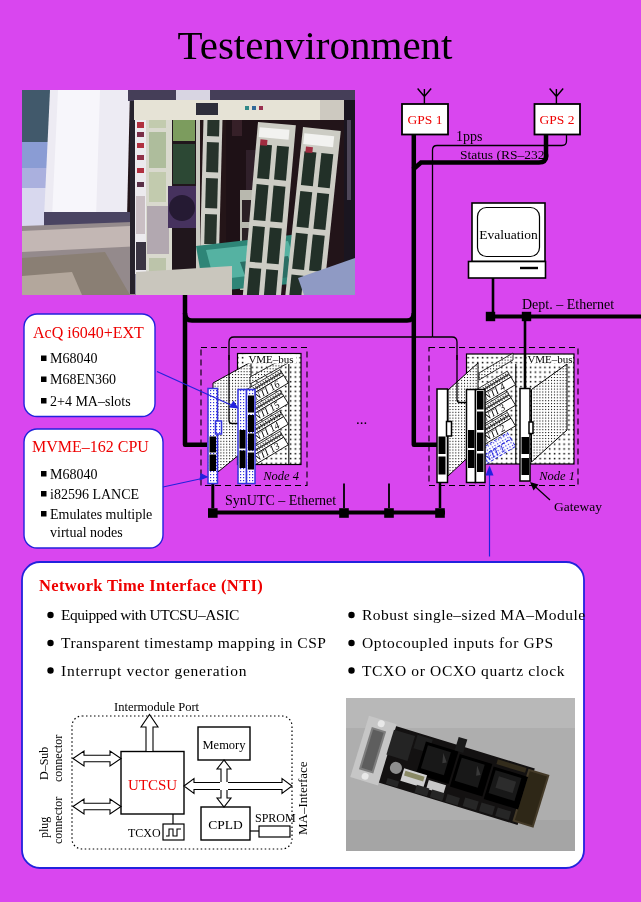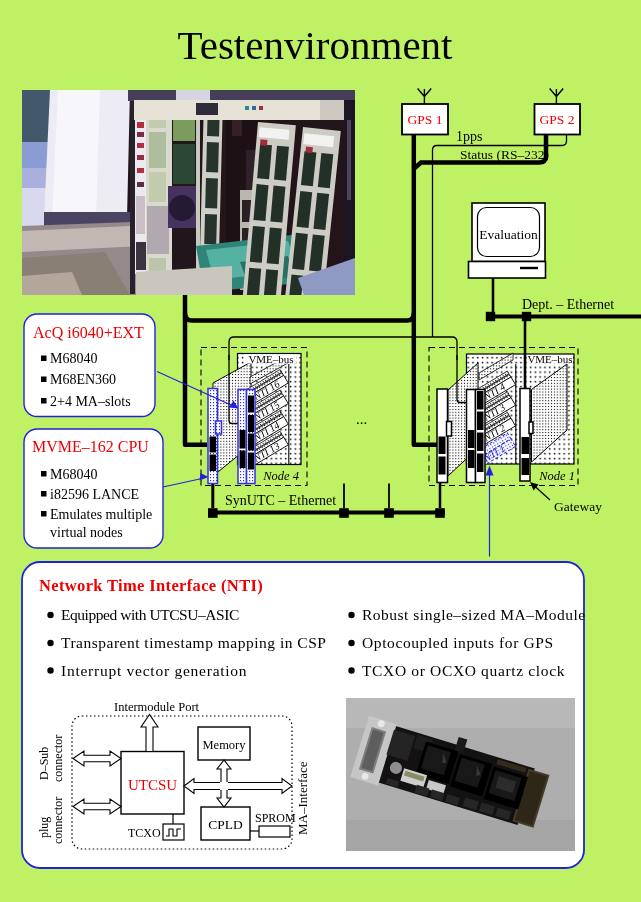--- a/index.html
+++ b/index.html
@@ -1,16 +1,16 @@
 <!DOCTYPE html>
 <html><head>
 <meta charset="utf-8">
 <style>
 html,body{margin:0;padding:0;background:#ffffff;}
-#page{position:relative;width:641px;height:902px;overflow:hidden;background:#bef264;
+#page{position:relative;width:641px;height:902px;overflow:hidden;background:#d946ef;
  font-family:"Liberation Serif",serif;}
 svg{position:absolute;left:0;top:0;}
 </style>
 </head>
 <body>
 <div id="page">
 <svg width="641" height="902" viewBox="0 0 641 902">
 <defs>
  <pattern id="d3" width="2.9" height="2.9" patternUnits="userSpaceOnUse">
    <rect width="2.9" height="2.9" fill="#ffffff"></rect>

